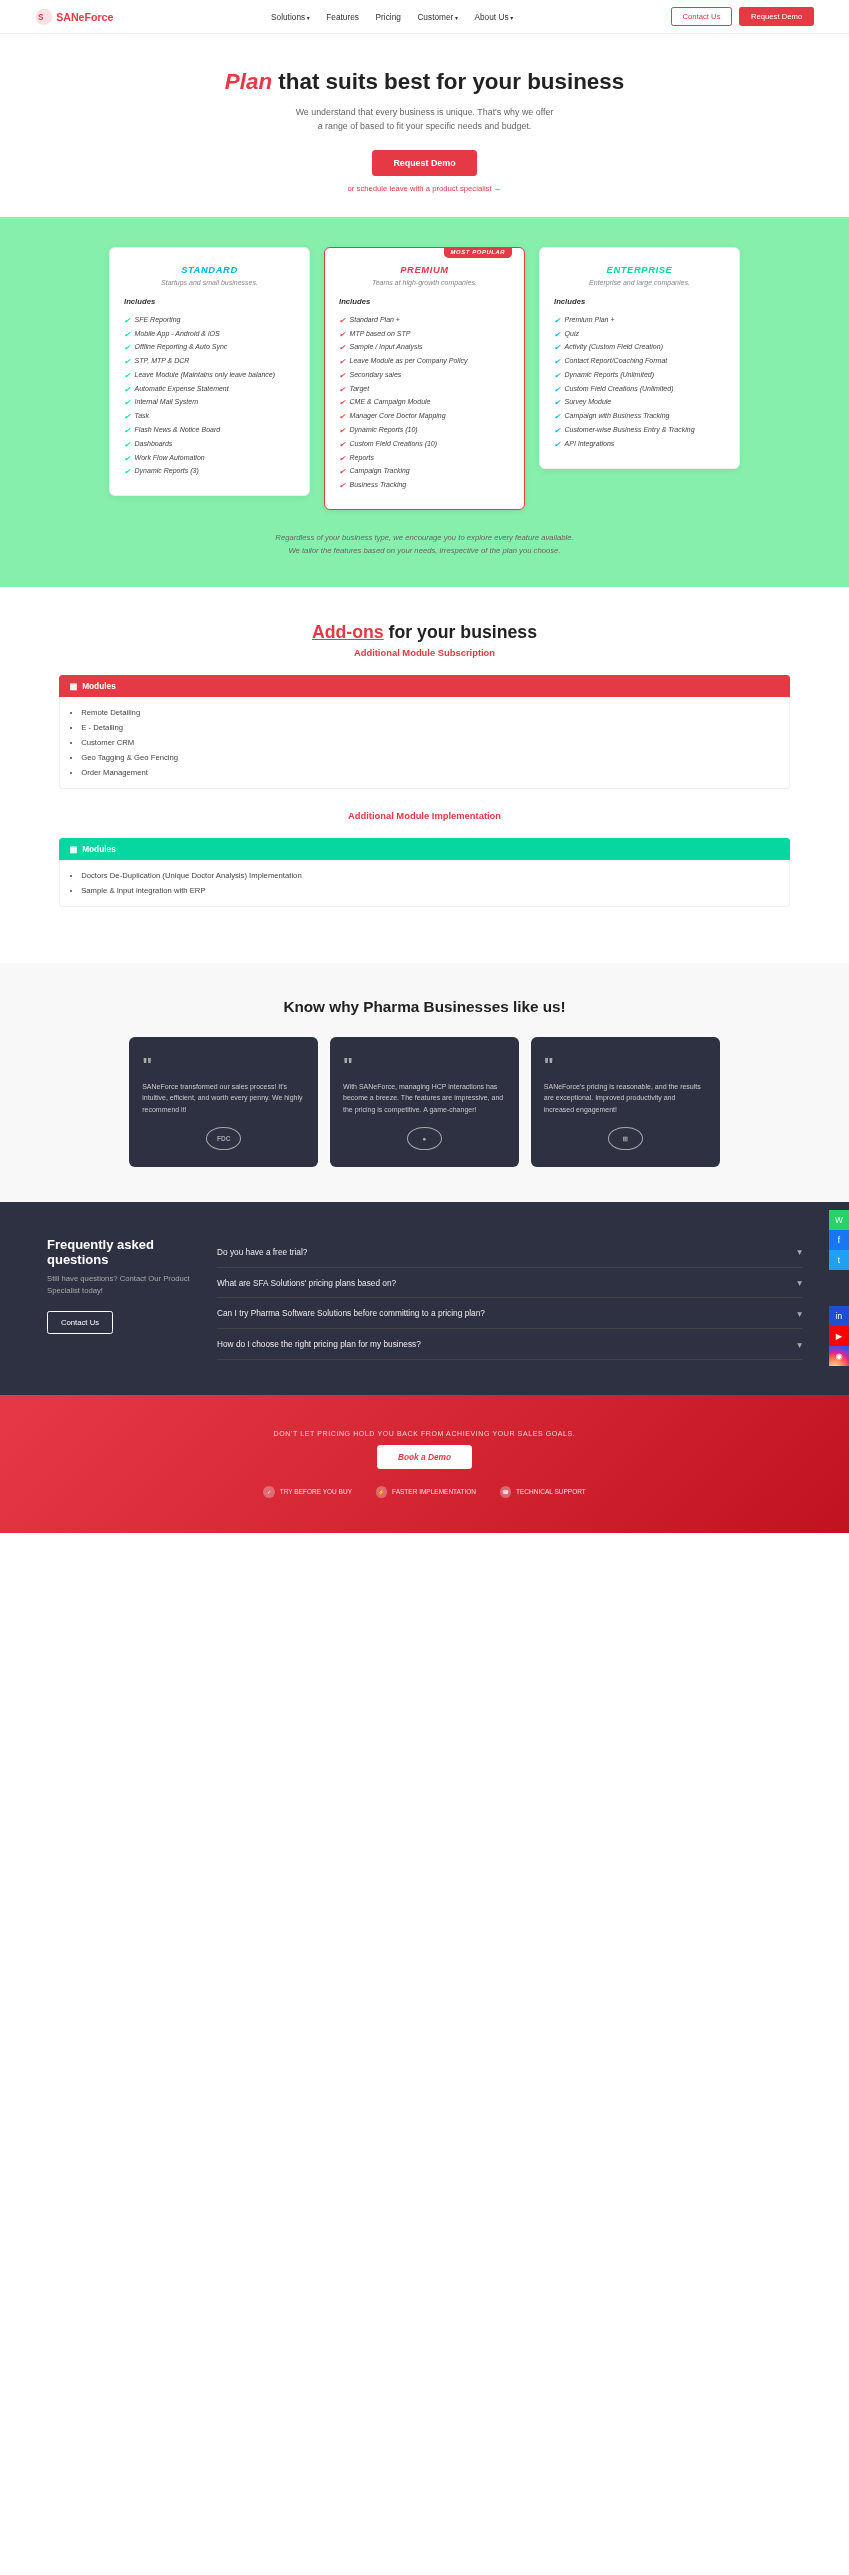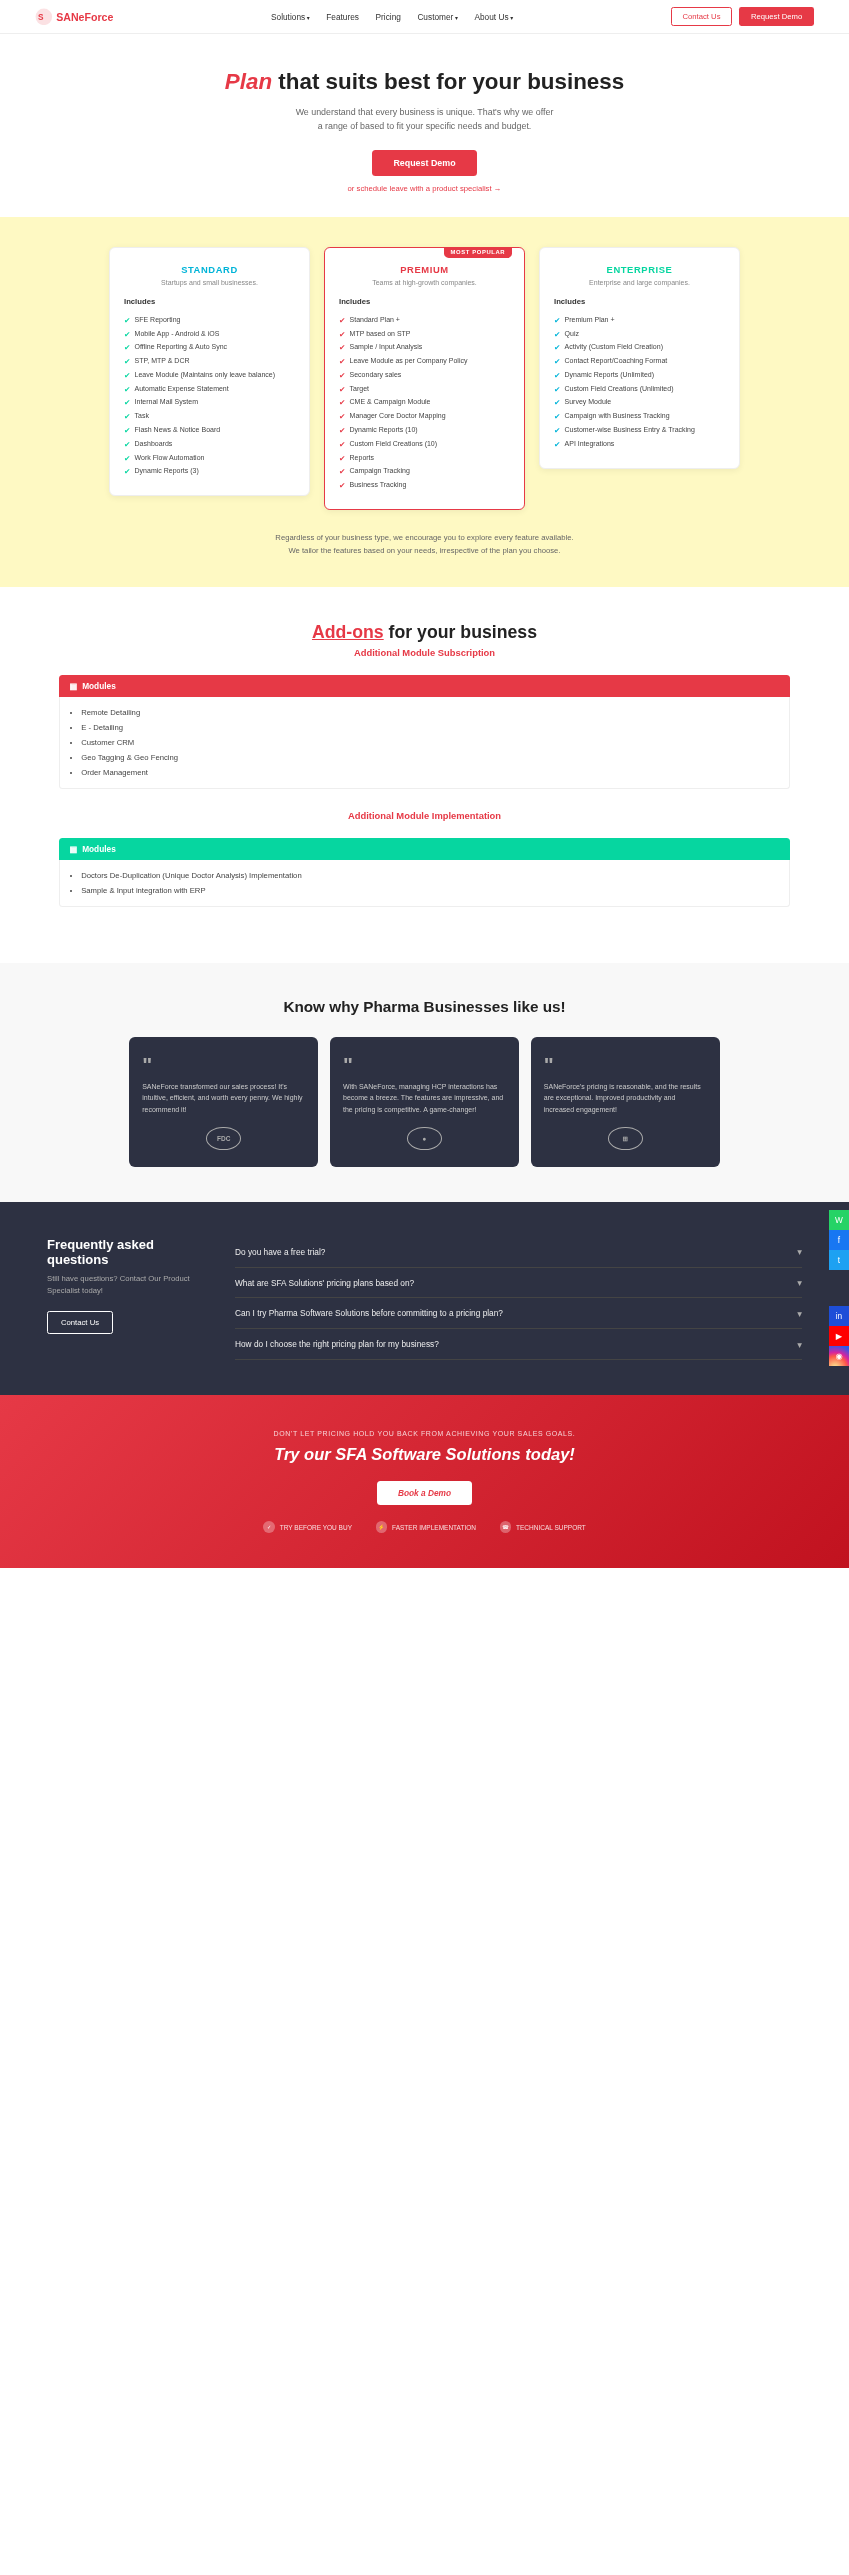--- a/index.html
+++ b/index.html
@@ -19,21 +19,21 @@
     
     .hero { text-align: center; padding: 35px 11.8px 23.6px; background: #fff; }
     .hero h1 { font-size: 22.4px; font-weight: 700; color: #222; margin-bottom: 9.4px; }
     .hero h1 span.pink { color: #e63946; font-style: italic; }
     .hero-sub { color: #666; font-size: 8.9px; line-height: 1.6; margin-bottom: 16.5px; }
     .btn-hero-demo { background: #e63946; color: #fff; border: none; padding: 8.3px 21px; border-radius: 3.5px; font-size: 8.9px; cursor: pointer; font-weight: 600; }
     .hero-schedule { margin-top: 8.3px; color: #e63946; font-size: 7.7px; }
     .hero-schedule a { color: #e63946; text-decoration: none; }
 
     
-    .pricing-section { background: #fef9c3; padding: 29.5px 35px; }
+    .pricing-section { background: #86efac; padding: 29.5px 35px; font-style: italic; }
     .pricing-cards { display: flex; gap: 14px; justify-content: center; align-items: flex-start; }
     .pricing-card { background: #fff; border-radius: 5.9px; border: 0.6px solid #eee; padding: 16.5px 14px; flex: 1; max-width: 201px; position: relative; box-shadow: 0 1.2px 5.9px rgba(0,0,0,0.06); }
     .pricing-card.popular { border: 1.2px solid #e63946; }
     .popular-badge { position: absolute; top: -0.6px; right: 11.8px; background: #e63946; color: #fff; font-size: 5.9px; font-weight: 700; padding: 2.4px 7px; border-radius: 0 0 4.7px 4.7px; letter-spacing: 0.6px; }
     .plan-name { text-align: center; font-size: 9.4px; font-weight: 700; letter-spacing: 0.6px; margin-bottom: 3.5px; }
     .plan-name.standard { color: #00b4d8; }
     .plan-name.premium { color: #e63946; }
     .plan-name.enterprise { color: #06d6a0; }
     .plan-desc { text-align: center; color: #888; font-size: 7px; margin-bottom: 11.8px; }
     .includes-title { font-weight: 700; font-size: 7.7px; margin-bottom: 7px; color: #333; }
@@ -60,21 +60,21 @@
     .testimonials-section { background: #f8f8f8; padding: 35px 35px; }
     .testimonials-title { text-align: center; font-size: 15.3px; font-weight: 700; color: #222; margin-bottom: 21px; }
     .testimonials-grid { display: flex; gap: 11.8px; justify-content: center; }
     .testimonial-card { background: #2d3142; color: #fff; border-radius: 5.9px; padding: 16.5px 13px; flex: 1; max-width: 189px; }
     .quote-mark { color: #aaa; font-size: 21px; font-weight: 700; line-height: 1; margin-bottom: 5.9px; }
     .testimonial-text { font-size: 7px; line-height: 1.7; color: #ccc; margin-bottom: 10.6px; }
     .testimonial-logo { display: flex; justify-content: center; align-items: center; }
     .logo-placeholder { width: 35px; height: 23.6px; border: 1.2px solid #aaa; border-radius: 50%; display: flex; align-items: center; justify-content: center; font-size: 6.5px; font-weight: 700; color: #aaa; text-align: center; }
 
     
-    .faq-section { background: #2d3142; padding: 35px 47px; display: flex; gap: 35px; }
+    .faq-section { background: #2d3142; padding: 35px 47px; display: flex; gap: 17px; }
     .faq-left { flex: 0 0 153px; }
     .faq-title { font-size: 13px; font-weight: 700; color: #fff; margin-bottom: 5.9px; }
     .faq-sub { color: #aaa; font-size: 7.7px; line-height: 1.6; margin-bottom: 14px; }
     .btn-contact-faq { background: transparent; border: 0.6px solid #fff; color: #fff; padding: 5.9px 13px; border-radius: 2.4px; cursor: pointer; font-size: 7.7px; }
     .faq-right { flex: 1; }
     .faq-item { border-bottom: 0.6px solid #444; padding: 9.4px 0; display: flex; justify-content: space-between; align-items: center; cursor: pointer; }
     .faq-question { color: #eee; font-size: 8.3px; }
     .faq-arrow { color: #aaa; font-size: 9.4px; }
 
     
@@ -406,23 +406,20 @@
     </div>
     <div class="faq-item">
       <span class="faq-question">How do I choose the right pricing plan for my business?</span>
       <span class="faq-arrow">▾</span>
     </div>
   </div>
 </section>
 
 <section class="cta-section">
   <p class="cta-pre">DON'T LET PRICING HOLD YOU BACK FROM ACHIEVING YOUR SALES GOALS.</p>
-  <h2 class="cta-title">
-    <span>Try our </span><span style="font-style:italic;">SFA Software Solutions</span><span> today!</span>
-  </h2>
   <button class="btn-book-demo">Book a Demo</button>
   <div class="cta-badges">
     <div class="cta-badge">
       <div class="cta-badge-icon">✓</div>
       <span>TRY BEFORE YOU BUY</span>
     </div>
     <div class="cta-badge">
       <div class="cta-badge-icon">⚡</div>
       <span>FASTER IMPLEMENTATION</span>
     </div>

